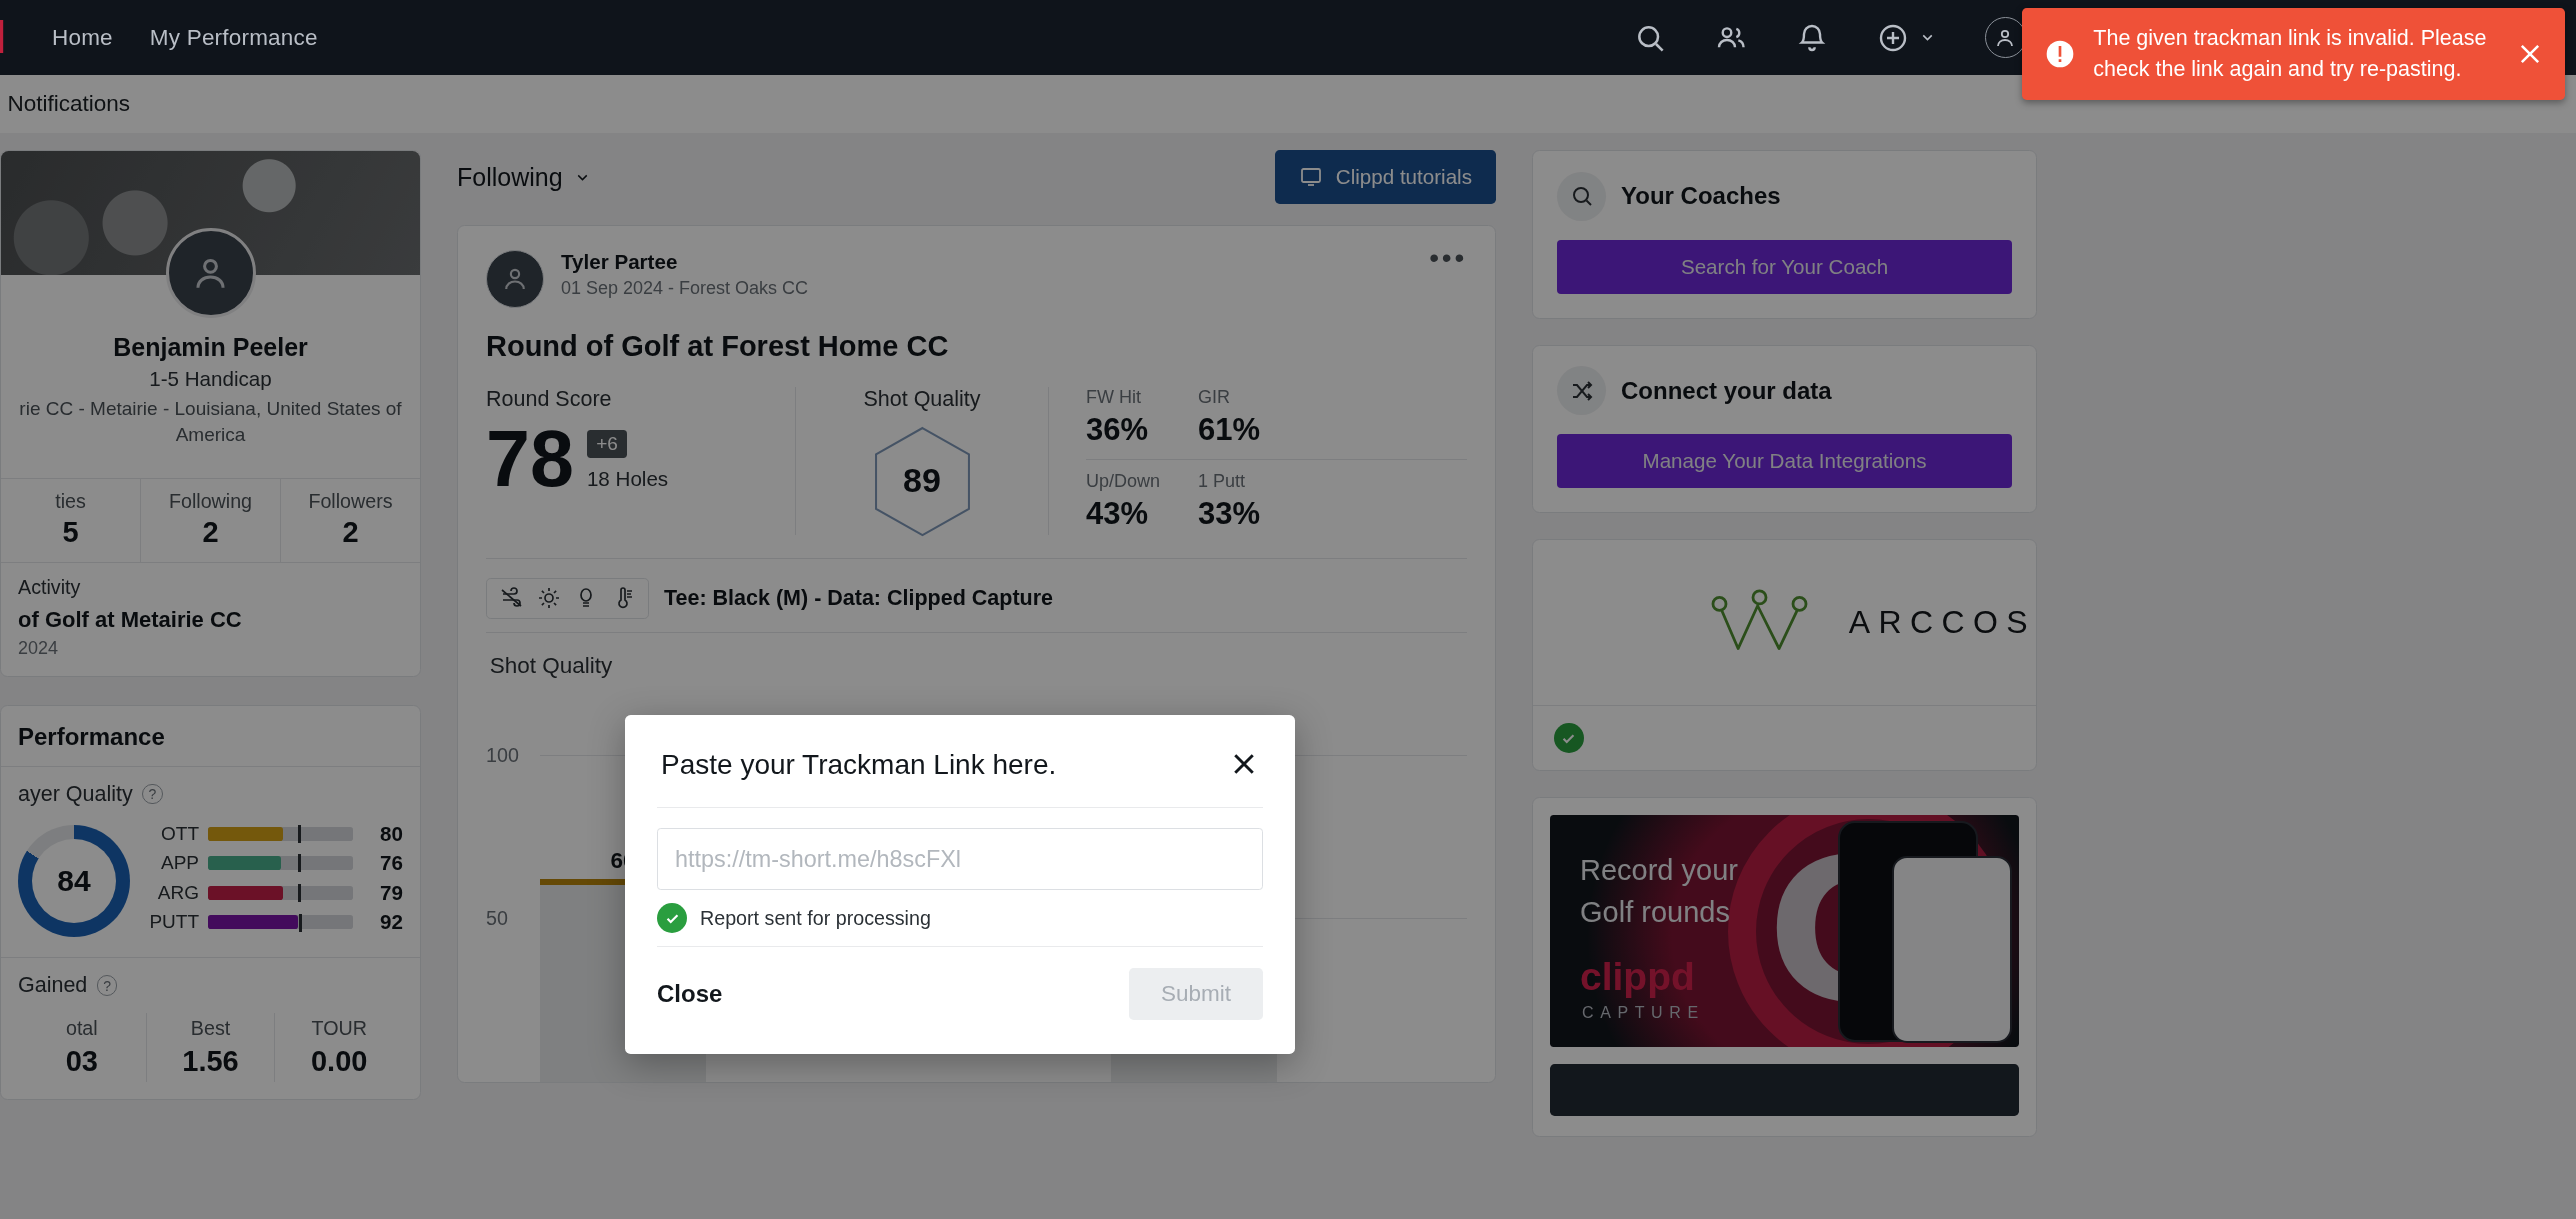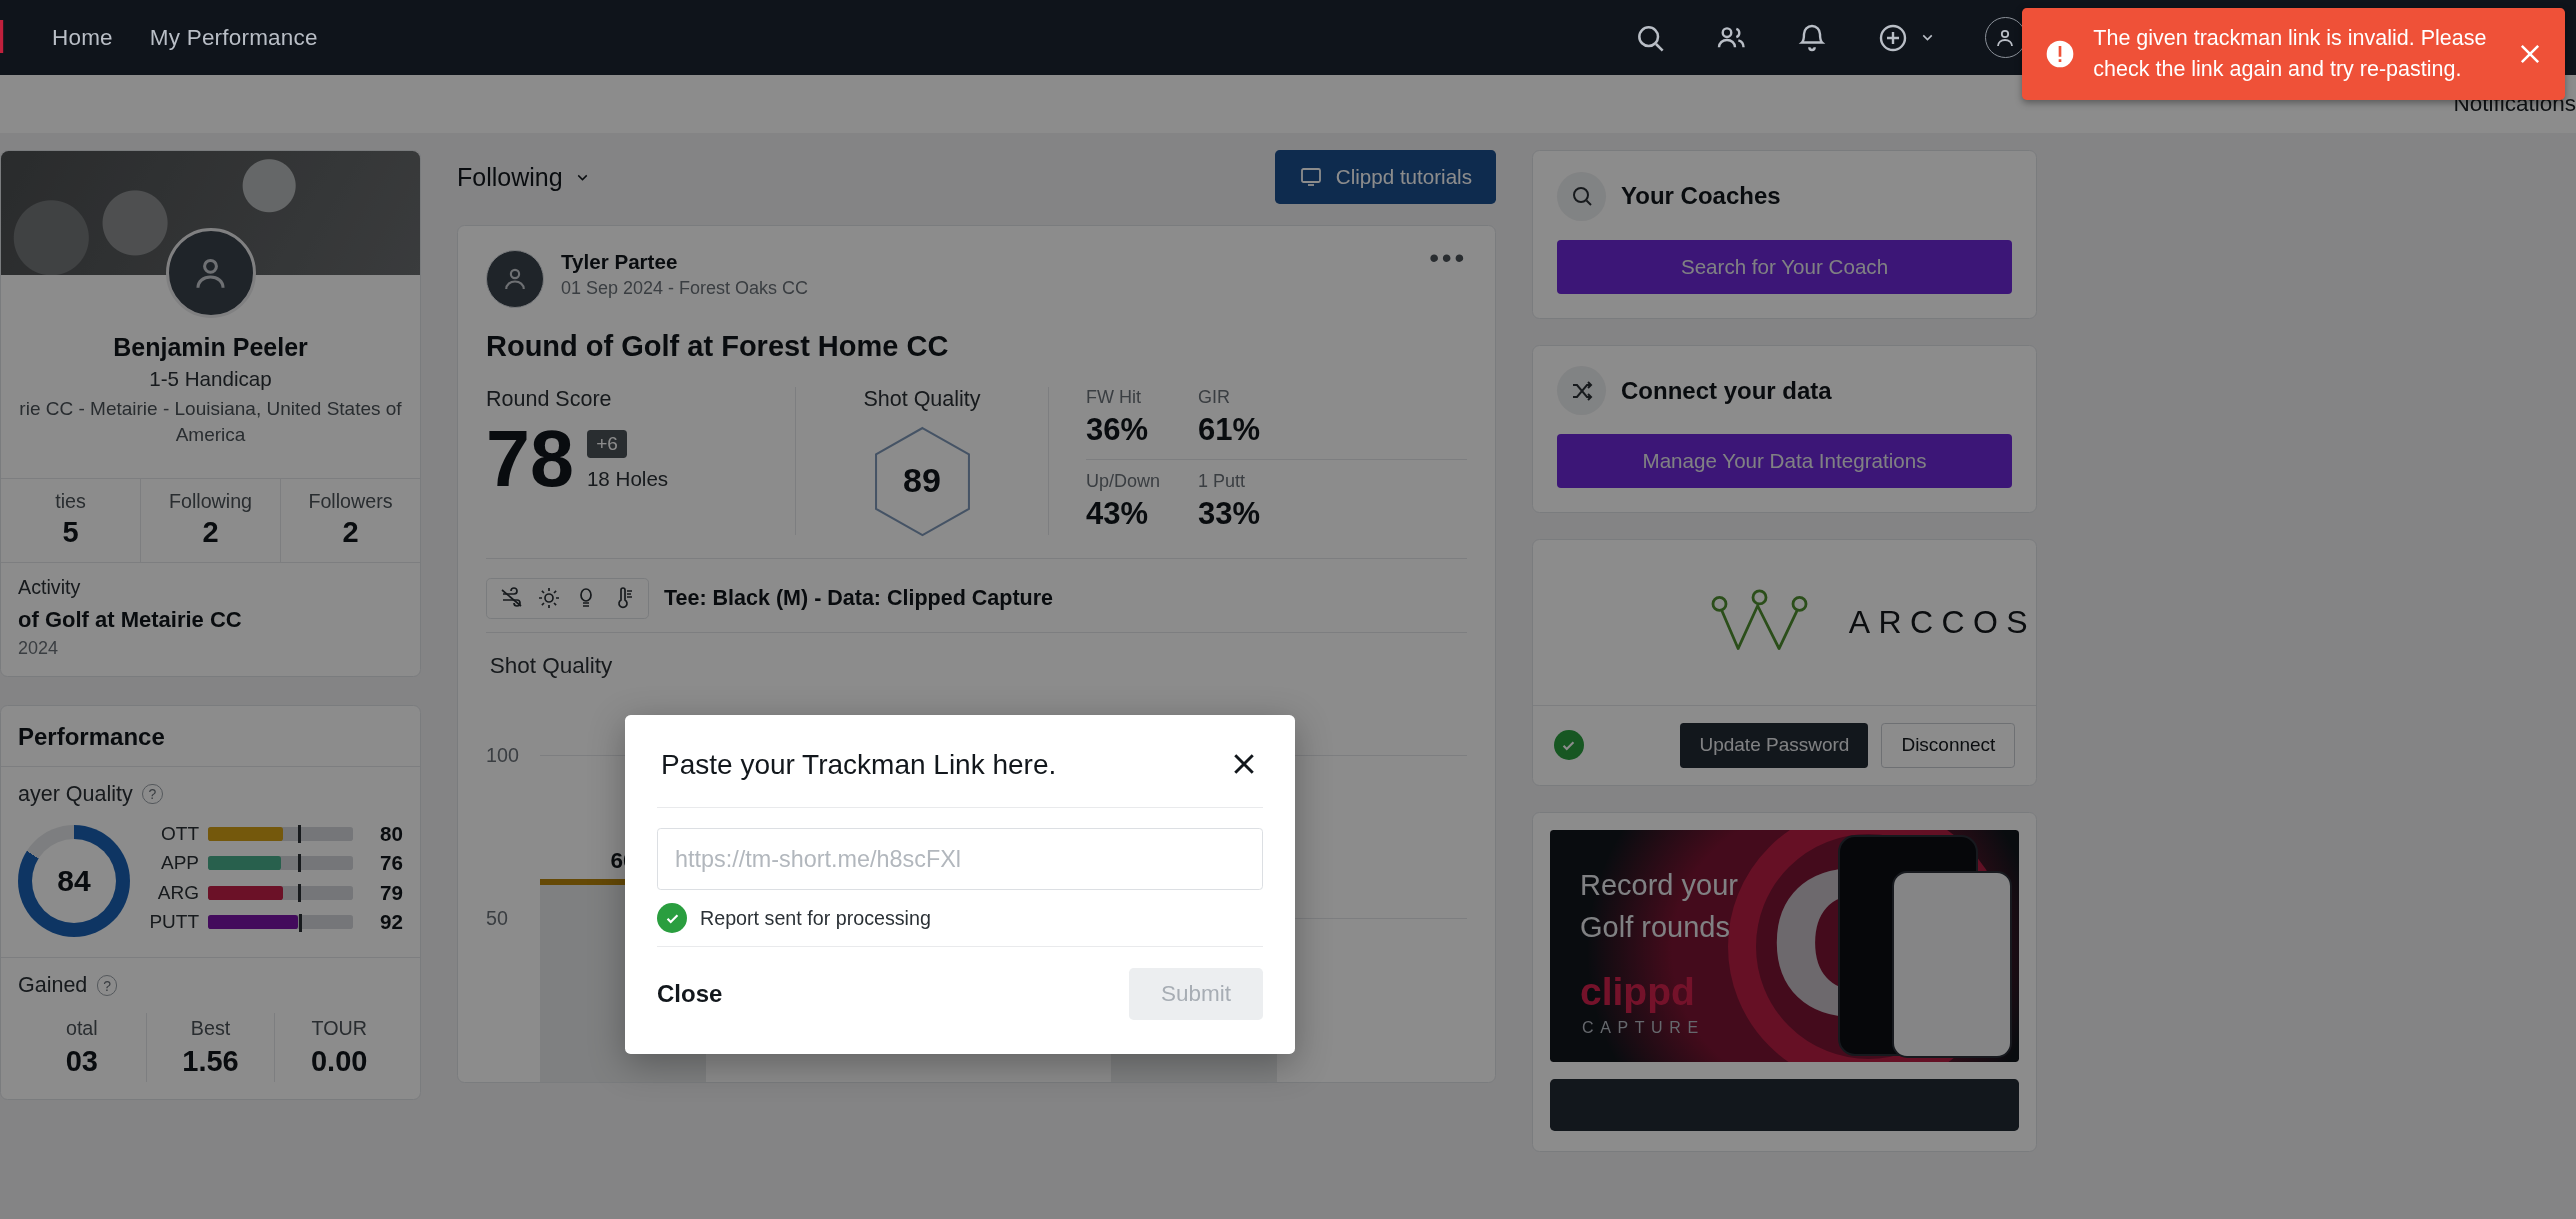--- a/index.html
+++ b/index.html
@@ -45,21 +45,21 @@
     display: flex; align-items: center; gap: 17px; padding: 15px 20.6px 15px 22.5px;
     box-shadow: 0 2.8px 7.5px rgba(0,0,0,.35);
   }
   .toast-ico { width: 32px; height: 32px; flex: none; color: #fff; }
   .toast-msg { color: #fff; font-size: 21.5px; line-height: 1.45; flex: 1; }
   .toast-x { width: 28px; height: 28px; color: #fff; flex: none; cursor: pointer; }
 
   
   .notif-strip {
     position: absolute; top: 75px; left: 0; width: 2576px; height: 58px;
-    background: #ffffff; display: flex; align-items: center; padding-left: 7.5px; justify-content: flex-end;
+    background: #ffffff; display: flex; align-items: center; padding-left: 7.5px;
   }
   .notif-strip .lbl { font-size: 22.5px; color: #1c2126; }
 
   
   .content {
     position: absolute; top: 150px; left: 0; width: 2576px; height: 1070px;
     display: flex; gap: 36px; padding: 0 20.6px;
   }
   .col-left  { width: 421px; flex: none; margin-left: -20.6px; }
   .col-mid   { width: 1039px; flex: none; }
@@ -523,24 +523,20 @@
               <path d="M14 22 L32 64 L53 18 L76 64 L96 22" stroke-linejoin="round"></path>
             </svg>
             <span class="arccos-word">ARCCOS</span>
           </div>
           <div class="arccos-foot">
             <div class="greencheck">
               <svg width="17" height="17" viewBox="0 0 24 24" fill="none" stroke="#fff" stroke-width="3">
                   <path d="M5 12.5l4.5 4.5L19 7.5"></path>
                 </svg>
             </div>
-            <div class="btn-row">
-              <button class="btn-dark-sm">Update Password</button>
-              <button class="btn-ghost-sm">Disconnect</button>
-            </div>
           </div>
         </div>
 
         <div class="card promo-card">
           <div class="promo-img">
             <div class="promo-ring"></div>
             <div class="promo-c">C</div>
             <div class="promo-txt">
               <div>Record your</div>
               <div>Golf rounds</div>

